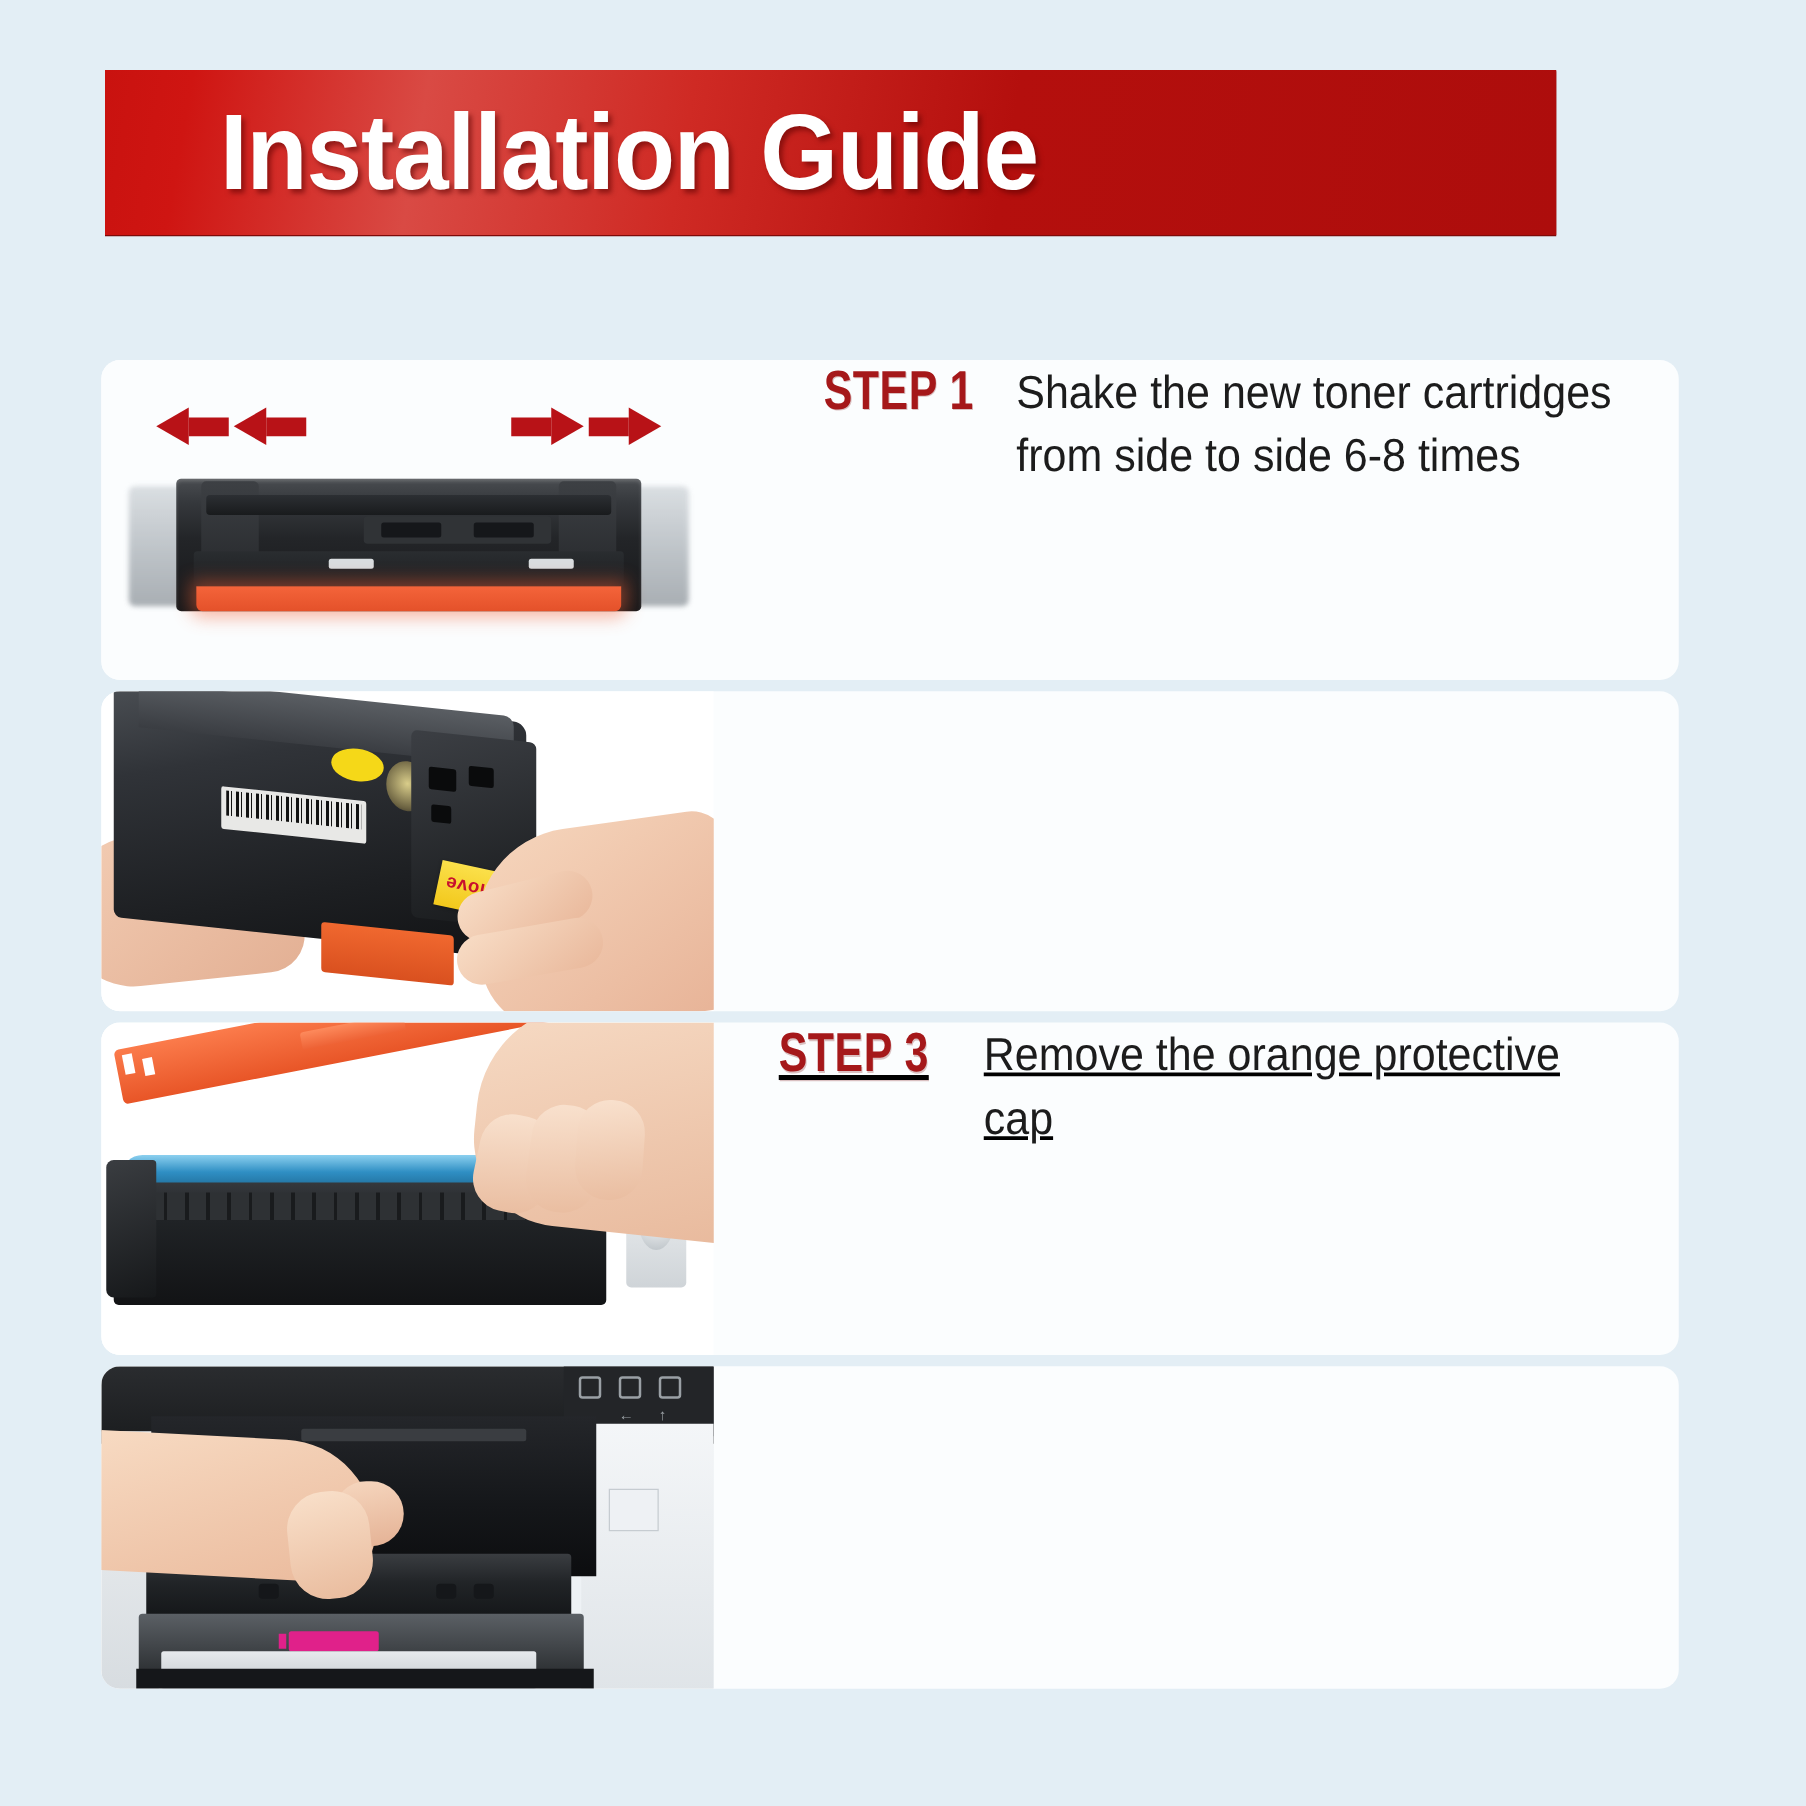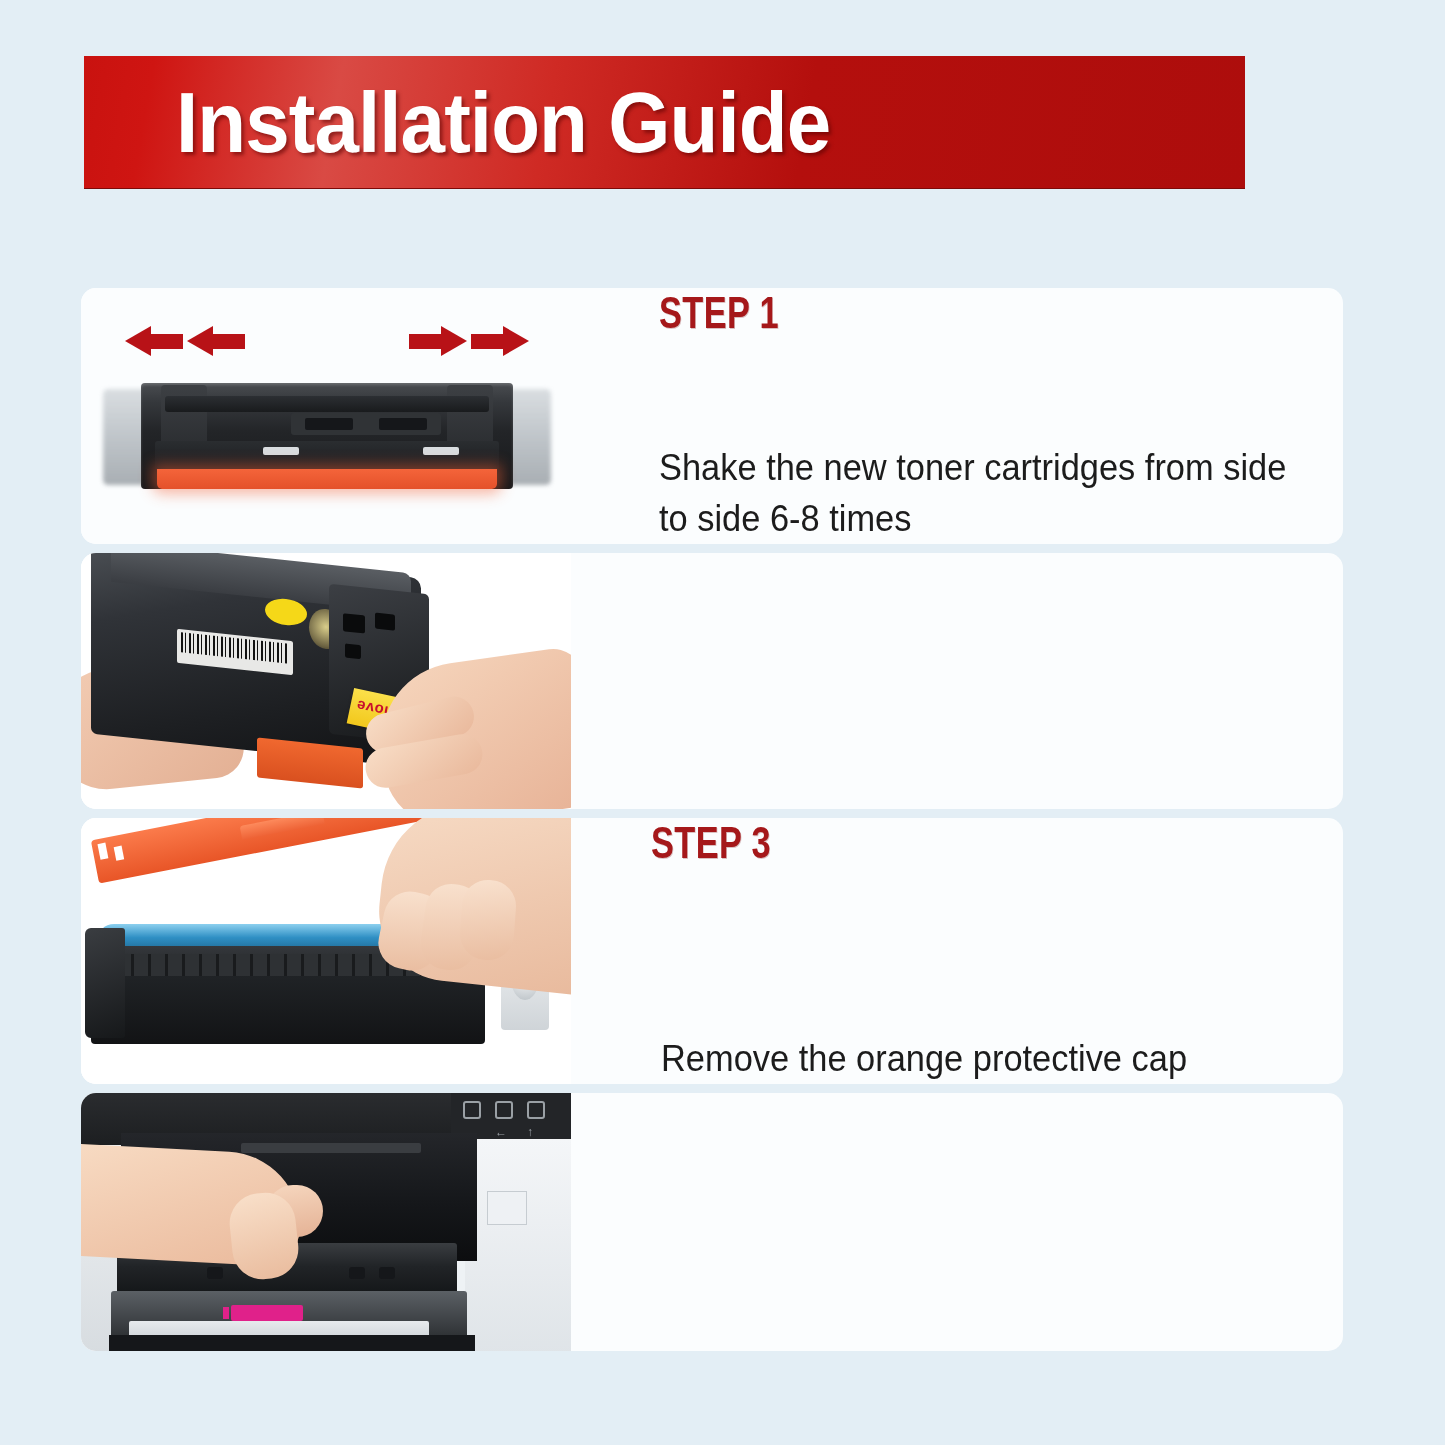--- a/index.html
+++ b/index.html
@@ -50,22 +50,22 @@
     width:490px;
     flex:0 0 490px;
     overflow:hidden;
     background:#fbfdfe;
   }
   .textcol{
     flex:1;
     position:relative;
     padding-left:88px;
     display:flex;
-    flex-direction:column;
-    justify-content:space-between;
+    flex-direction:row;
+    justify-content:flex-start;
   }
   .step-label{
     color:#a5181a;
     font-size:44px;
     font-weight:bold;
     letter-spacing:0.5px;
     transform:scaleX(0.78);
     transform-origin:left center;
     font-family:"Liberation Sans", sans-serif;
     text-shadow:1px 1px 0 rgba(120,10,10,0.25);
@@ -76,21 +76,21 @@
     color:#1c1c1c;
     font-size:37px;
     line-height:1.38;
     transform:scaleX(0.93);
     transform-origin:left center;
     font-family:"Liberation Sans", sans-serif;
     font-weight:400;
   }
   #card1 .textcol{ padding-left:88px; }
   #card2 .textcol{ padding-left:88px; }
-  #card3 .textcol{ padding-left:80px; }
+  #card3 .textcol{ padding-left:52px;text-decoration:underline; }
   #card4 .textcol{ padding-left:84px; }
   #card3 .step-body{ margin-left:10px; }
   #card3 .step-label{ margin-bottom:10px; }
   #card4 .step-label{ margin-bottom:2px; }
 
   
   .arrow-row{
     position:absolute; top:26px; left:0; width:490px; height:54px;
   }
   .arrow{

